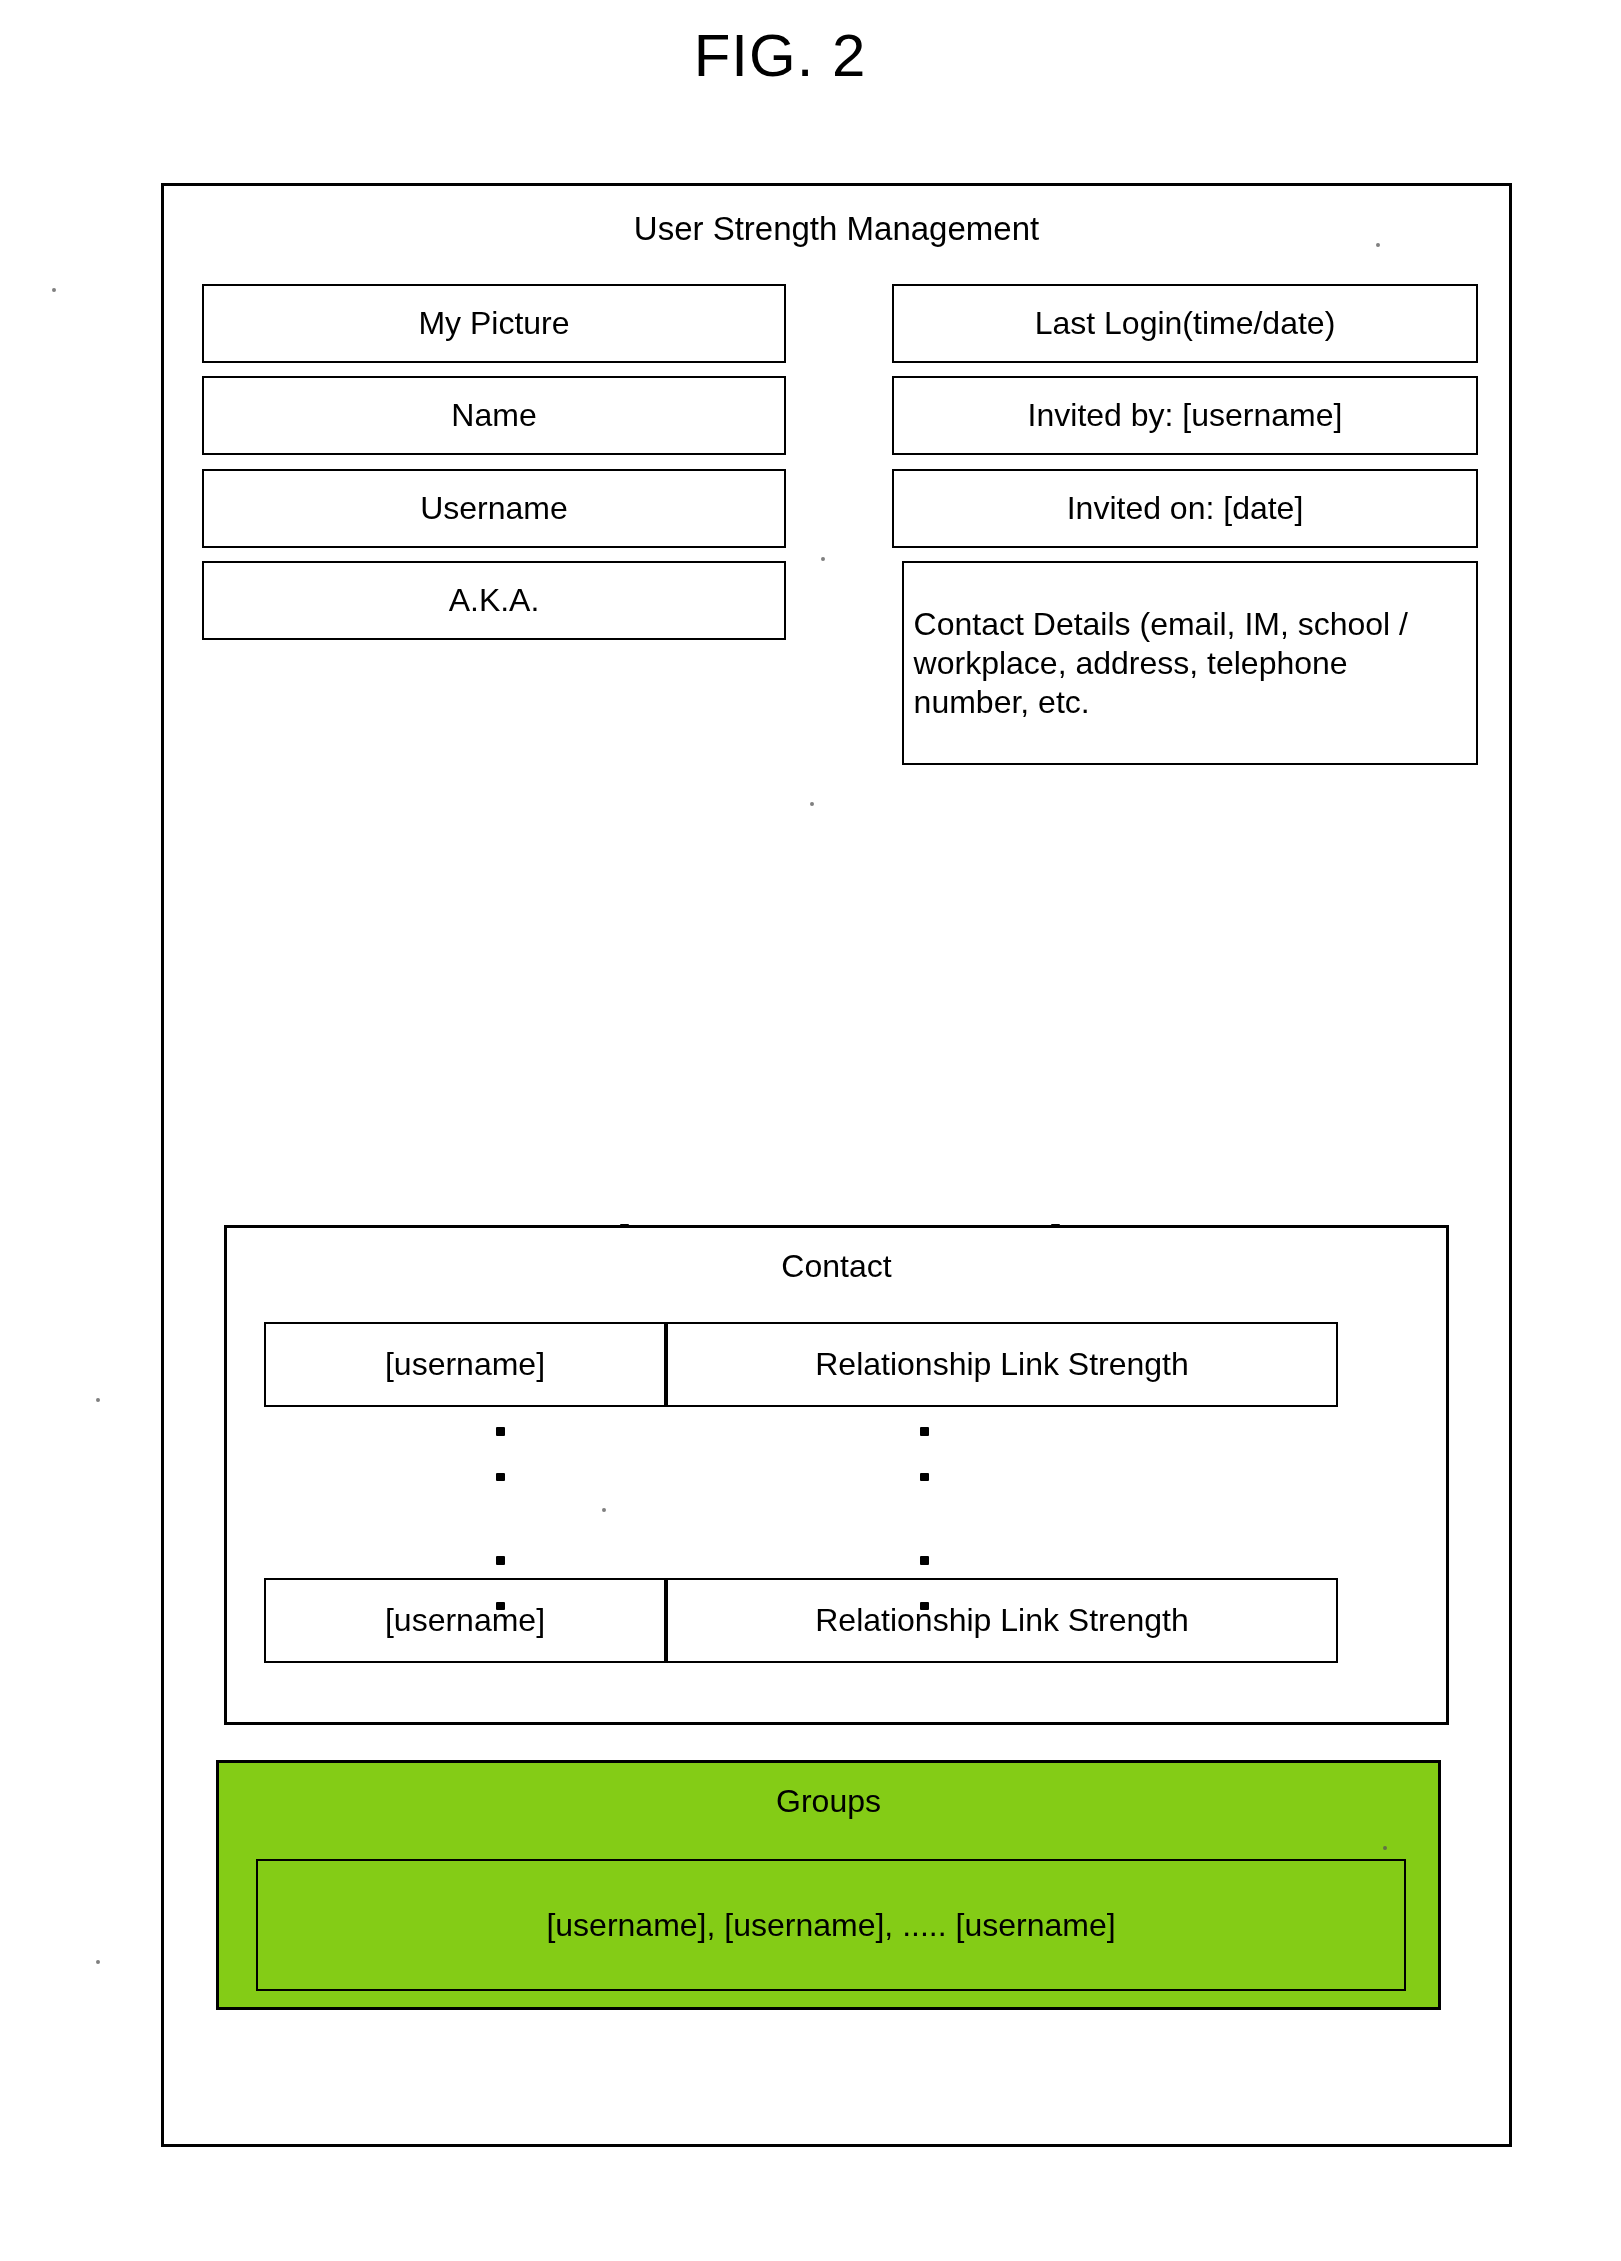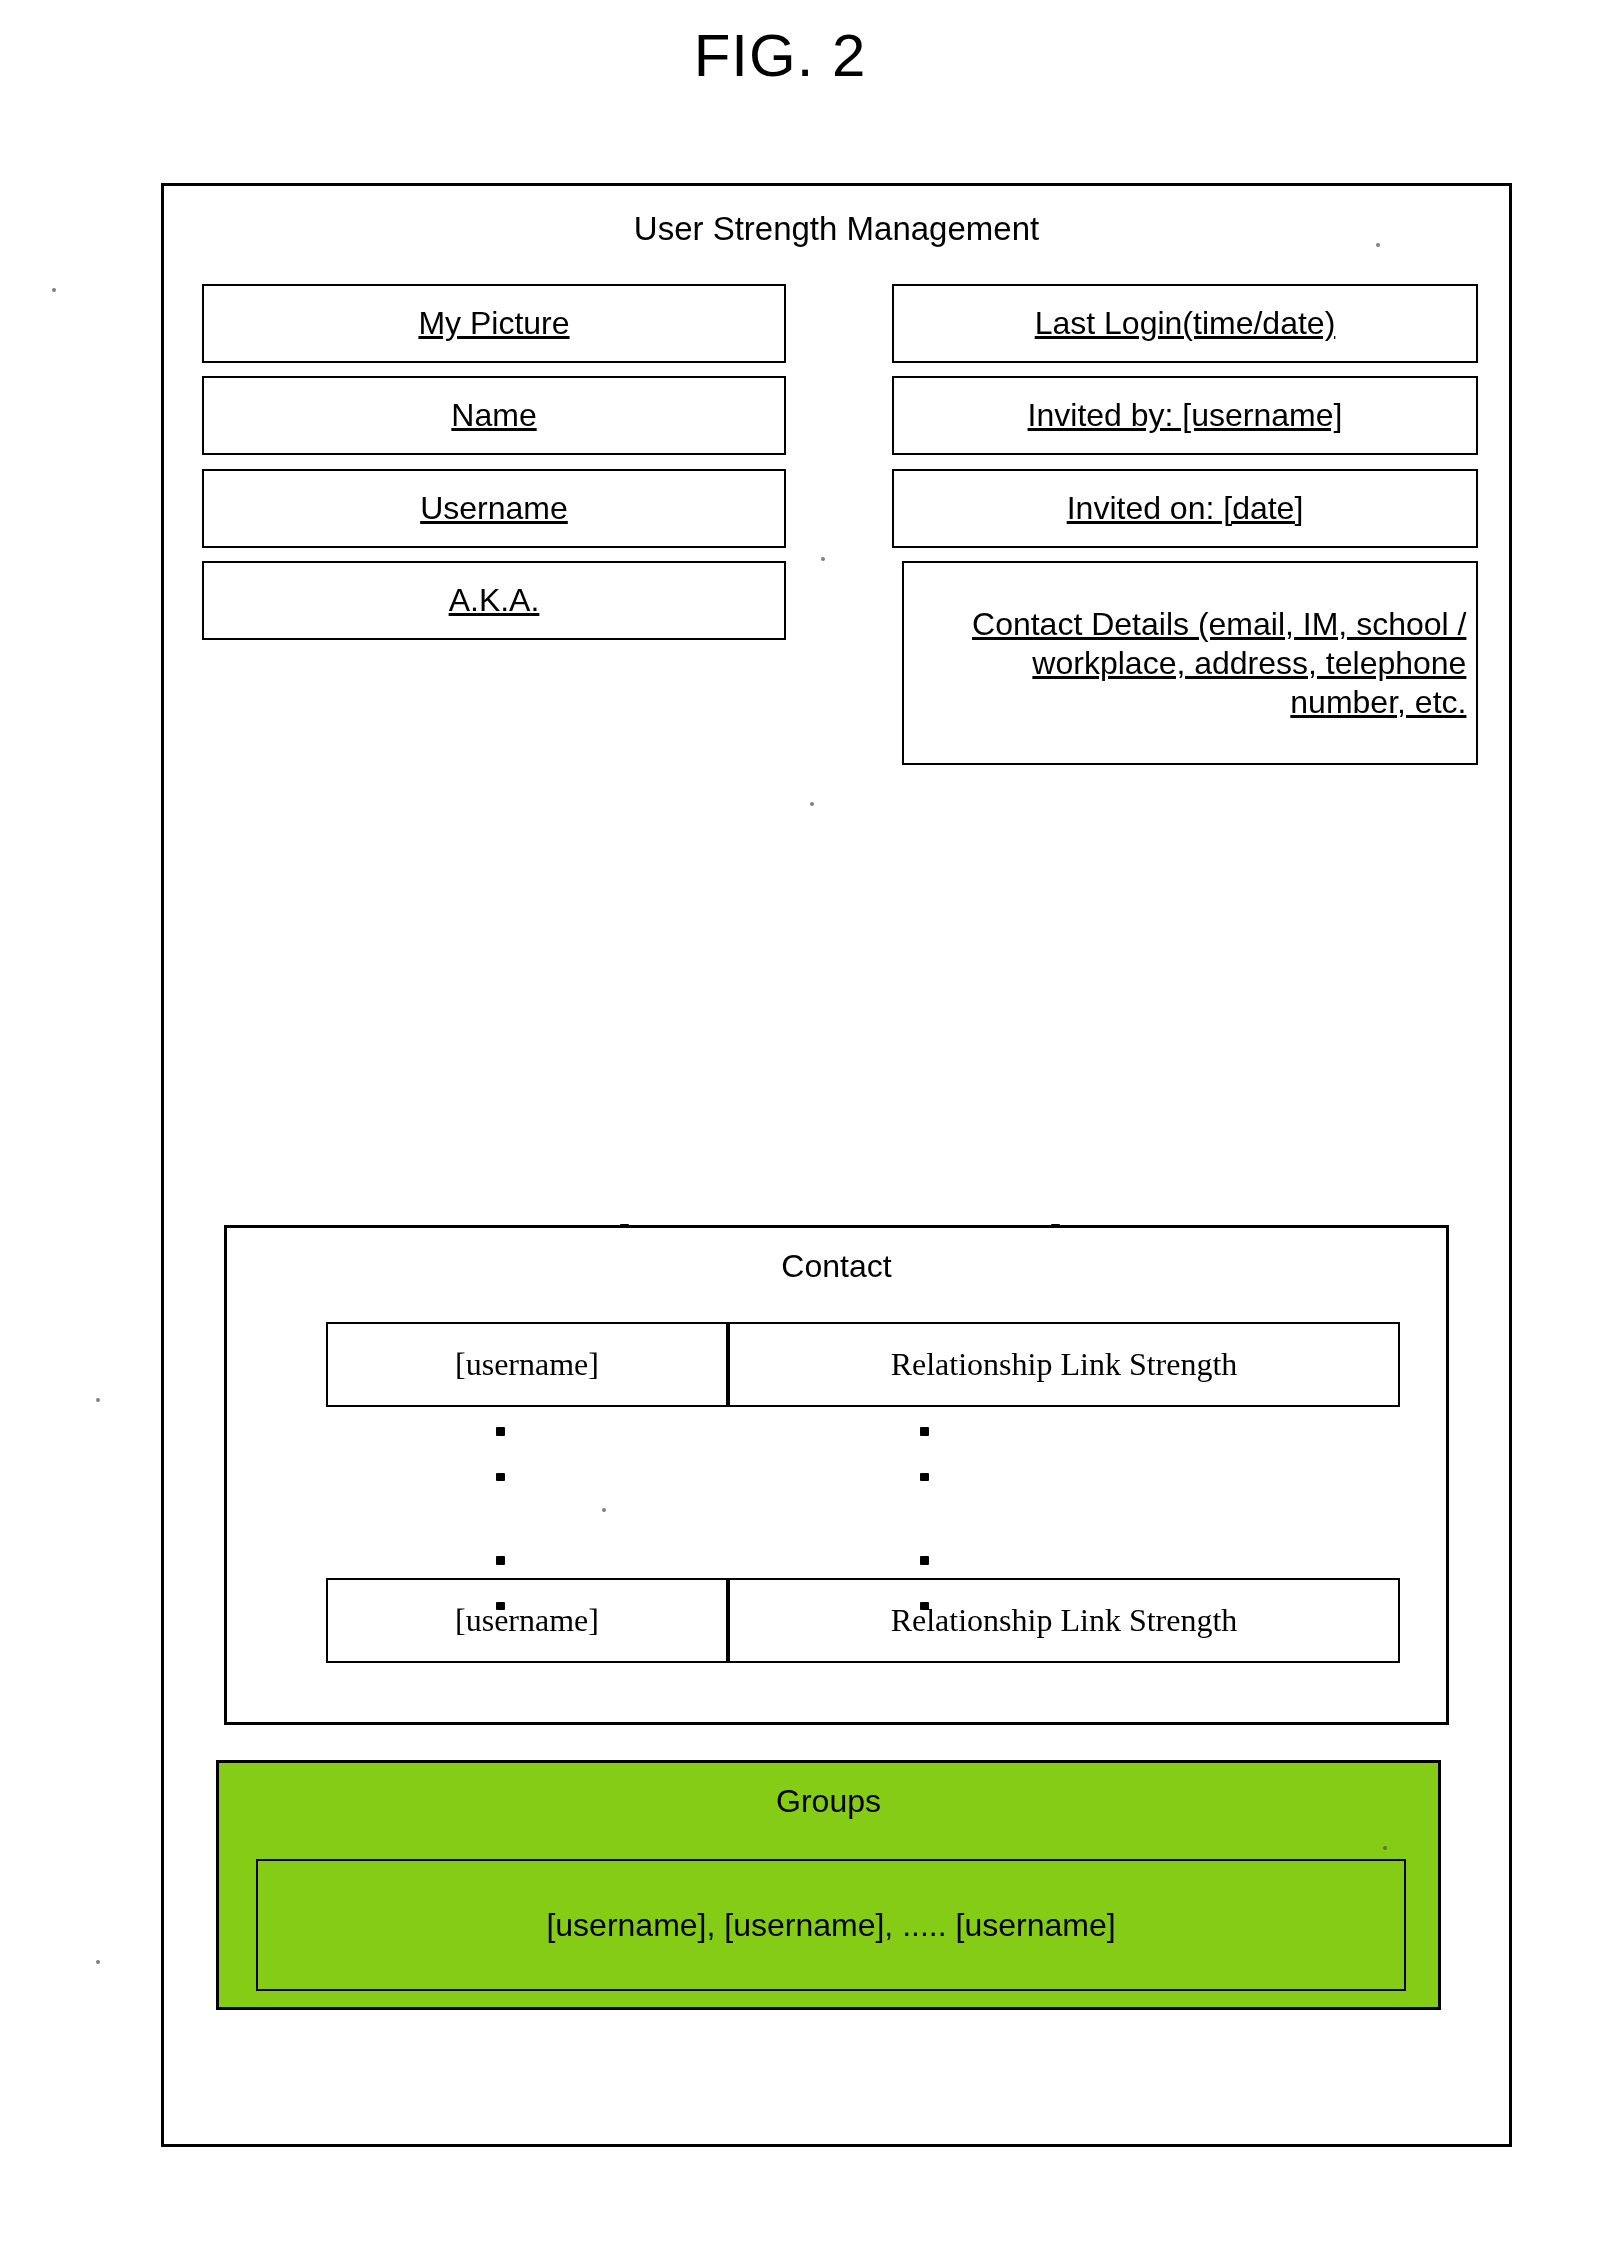--- a/index.html
+++ b/index.html
@@ -62,25 +62,24 @@
   .col-left { width: 584px; }
   .col-right { width: 586px; padding-left: 36px; }
 
   .fbox {
     border: 2.9px solid #000000;
     box-sizing: border-box;
     background: #ffffff;
     display: flex;
     align-items: center;
     justify-content: center;
-    text-align: right;
+    text-align: left;
     font-size: 32px;
     line-height: 1.22;
     padding: 3.8px 9.6px;
-    text-decoration: underline;
   }
   .h-std { height: 79px; margin-bottom: 13.4px; }
   .h-tall { height: 204px; margin-bottom: 13.4px; margin-left: 10px; }
   .h-std:last-child, .h-tall:last-child { margin-bottom: 0; }
 
   
   .vdots {
     position: absolute;
     display: flex;
     flex-direction: column;
@@ -113,22 +112,21 @@
     text-align: center;
     font-size: 32px;
     margin-top: 21px;
     line-height: 1.1;
   }
   .people-row {
     position: absolute;
     left: 37px;
     width: 1198px;
     display: flex;
-    justify-content: center;
-    font-family: Liberation Serif, serif;
+    justify-content: flex-start;
   }
   .people-row.r1 { top: 94px; }
   .people-row.r2 { top: 350px; }
   .pbox-name {
     width: 402px;
     height: 85px;
     border: 2.9px solid #000;
     box-sizing: border-box;
     display: flex;
     align-items: center;

